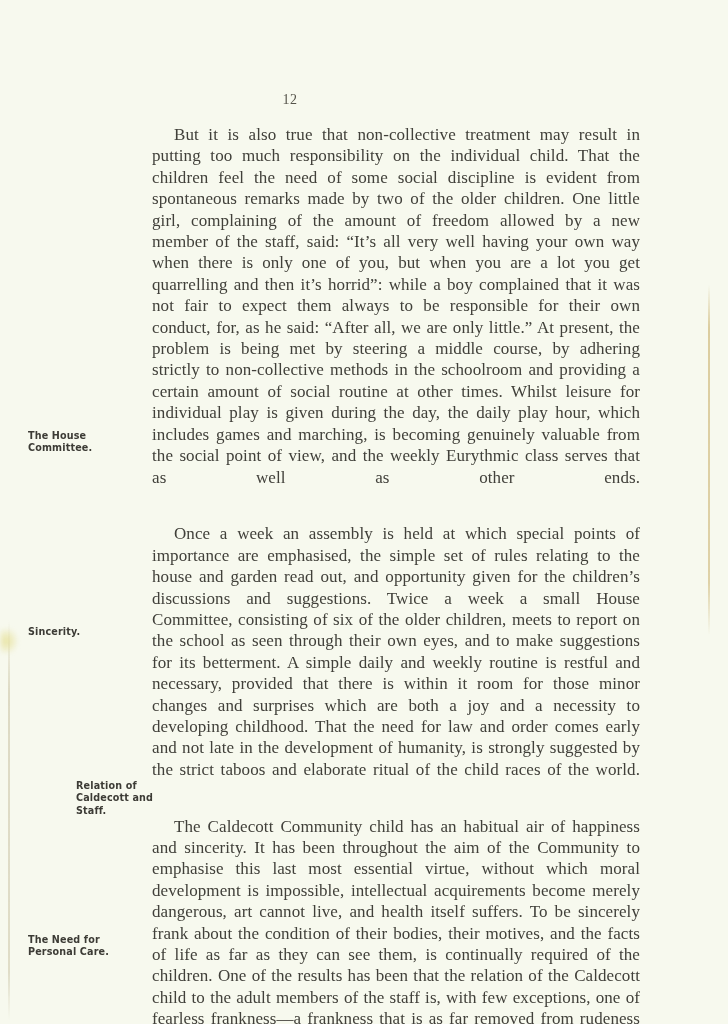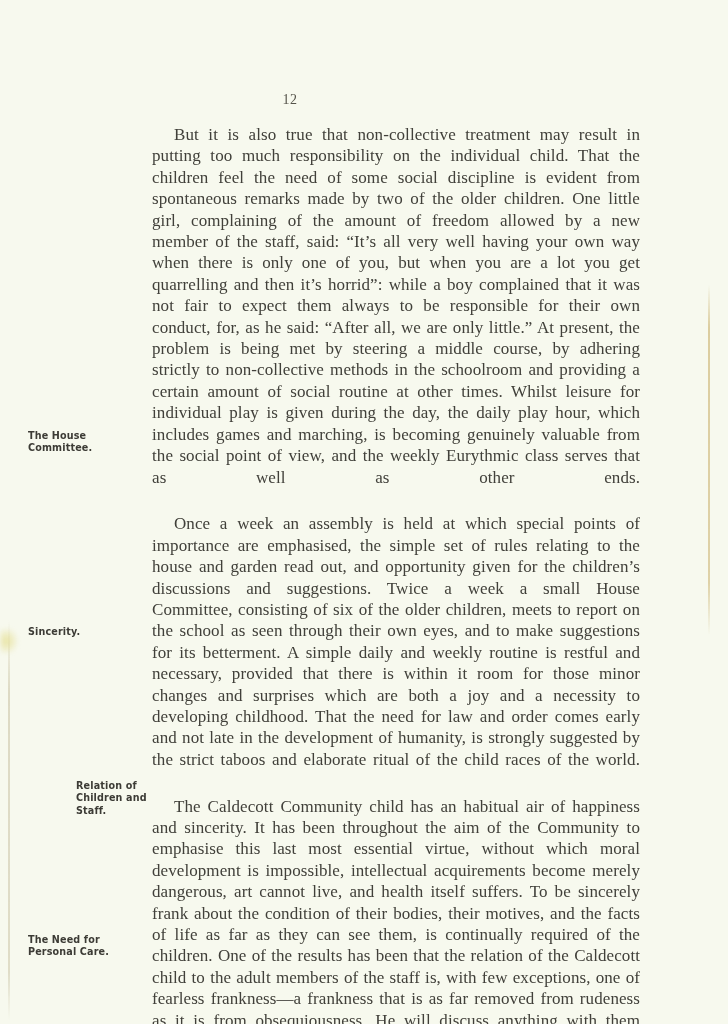--- a/index.html
+++ b/index.html
@@ -82,21 +82,21 @@
     text-align: justify;
     text-justify: inter-word;
     font-size: 17px;
     line-height: 21.4px;
     color: #41403a;
     word-spacing: 0.8px;
     letter-spacing: 0.08px;
     hyphens: none;
   }
   .para + .para {
-    margin-top: 4px;
+    margin-top: 14px;
   }
   .para .indent {
     display: inline-block;
     width: 22px;
   }
   
   .para::after {
     content: "";
     display: inline-block;
     width: 100%;
@@ -141,20 +141,20 @@
 <div id="marginalia-layer">
     <div class="marginalia" style="top: 430px;">
       <span class="ml">The House</span>
       <span class="ml">Committee.</span>
     </div>
     <div class="marginalia" style="top: 626px;">
       <span class="ml">Sincerity.</span>
     </div>
     <div class="marginalia" style="top: 780px; margin-left: 48px;">
       <span class="ml">Relation of</span>
-      <span class="ml">Children and</span>
+      <span class="ml">Caldecott and</span>
       <span class="ml">Staff.</span>
     </div>
     <div class="marginalia" style="top: 934px;">
       <span class="ml">The Need for</span>
       <span class="ml">Personal Care.</span>
     </div>
   </div>
 
 </body></html>

